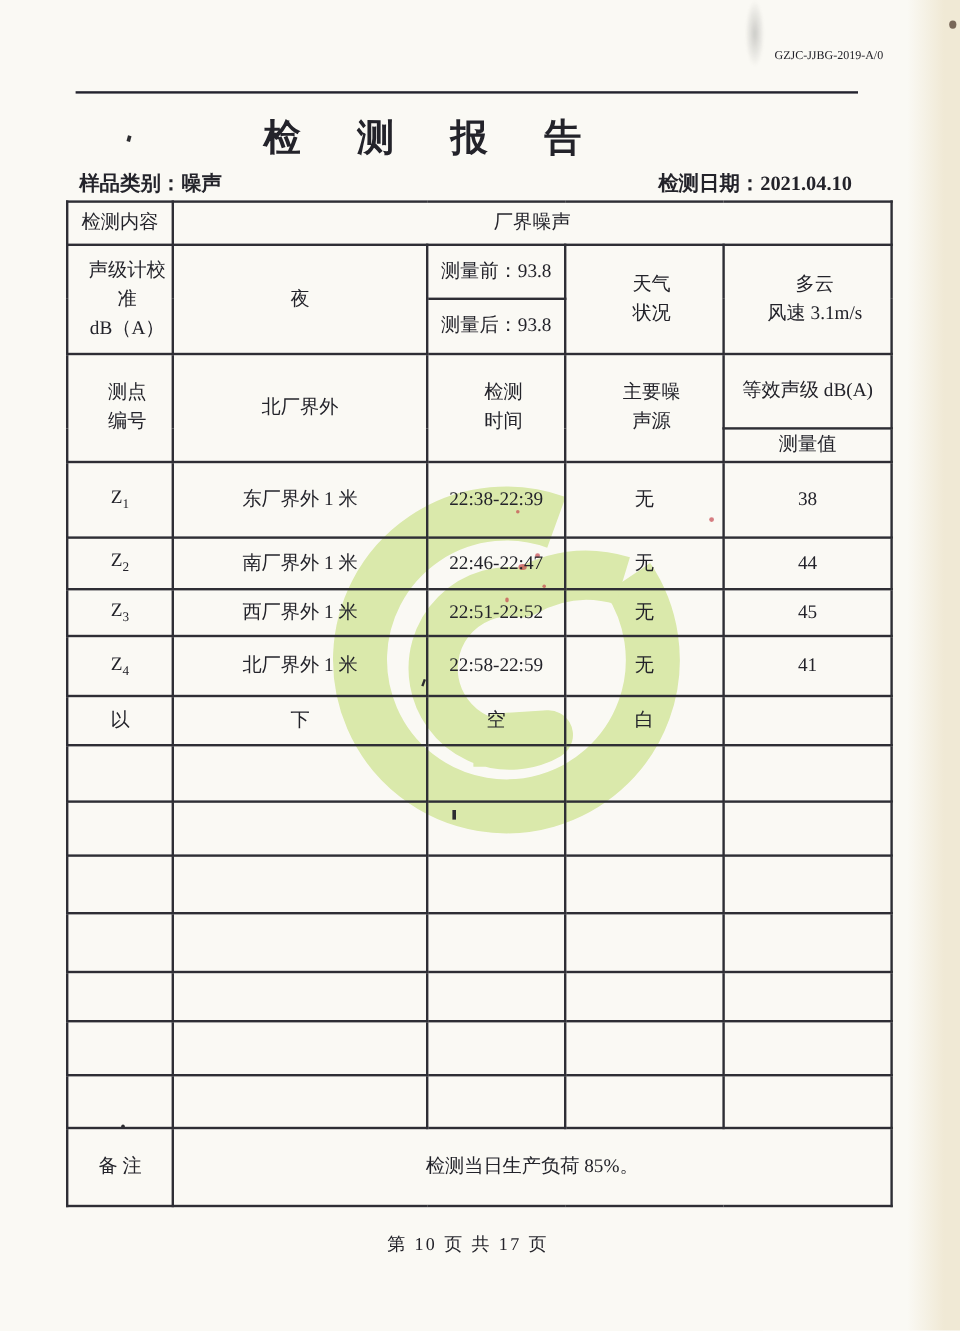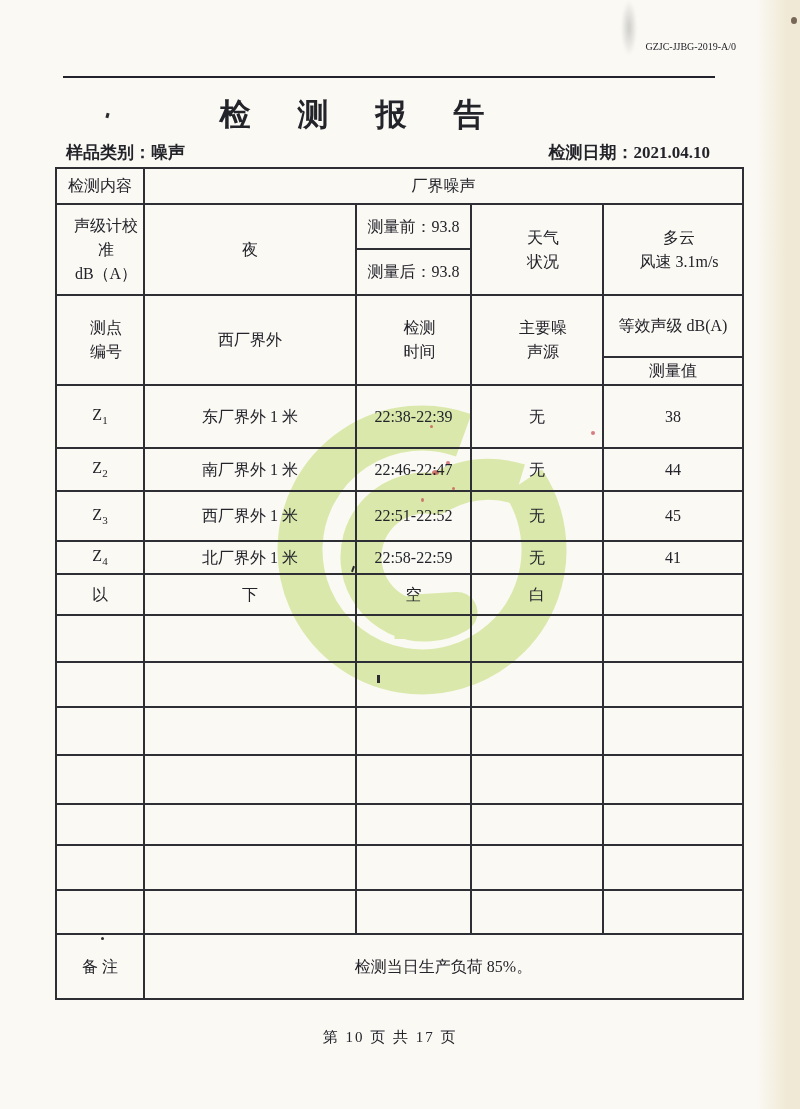--- a/index.html
+++ b/index.html
@@ -104,21 +104,21 @@
     </tr>
     <tr style="height:46px">
       <td>测量后：93.8</td>
     </tr>
 
     <tr style="height:62px">
       <td rowspan="2" class="two-line">
         <div>测点</div>
         <div>编号</div>
       </td>
-      <td rowspan="2">西厂界外</td>
+      <td rowspan="2">北厂界外</td>
       <td rowspan="2" class="two-line">
         <div>检测</div>
         <div>时间</div>
       </td>
       <td rowspan="2" class="two-line">
         <div>主要噪</div>
         <div>声源</div>
       </td>
       <td>等效声级 dB(A)</td>
     </tr>
@@ -133,28 +133,28 @@
       <td>无</td>
       <td>38</td>
     </tr>
     <tr style="height:43px">
       <td><span>Z</span><sub>2</sub></td>
       <td>南厂界外 1 米</td>
       <td>22:46-22:47</td>
       <td>无</td>
       <td>44</td>
     </tr>
-    <tr style="height:50px">
+    <tr style="height:39px">
       <td><span>Z</span><sub>3</sub></td>
       <td>西厂界外 1 米</td>
       <td>22:51-22:52</td>
       <td>无</td>
       <td>45</td>
     </tr>
-    <tr style="height:33px">
+    <tr style="height:50px">
       <td><span>Z</span><sub>4</sub></td>
       <td>北厂界外 1 米</td>
       <td>22:58-22:59</td>
       <td>无</td>
       <td>41</td>
     </tr>
 
     <tr style="height:41px">
       <td>以</td>
       <td>下</td>

